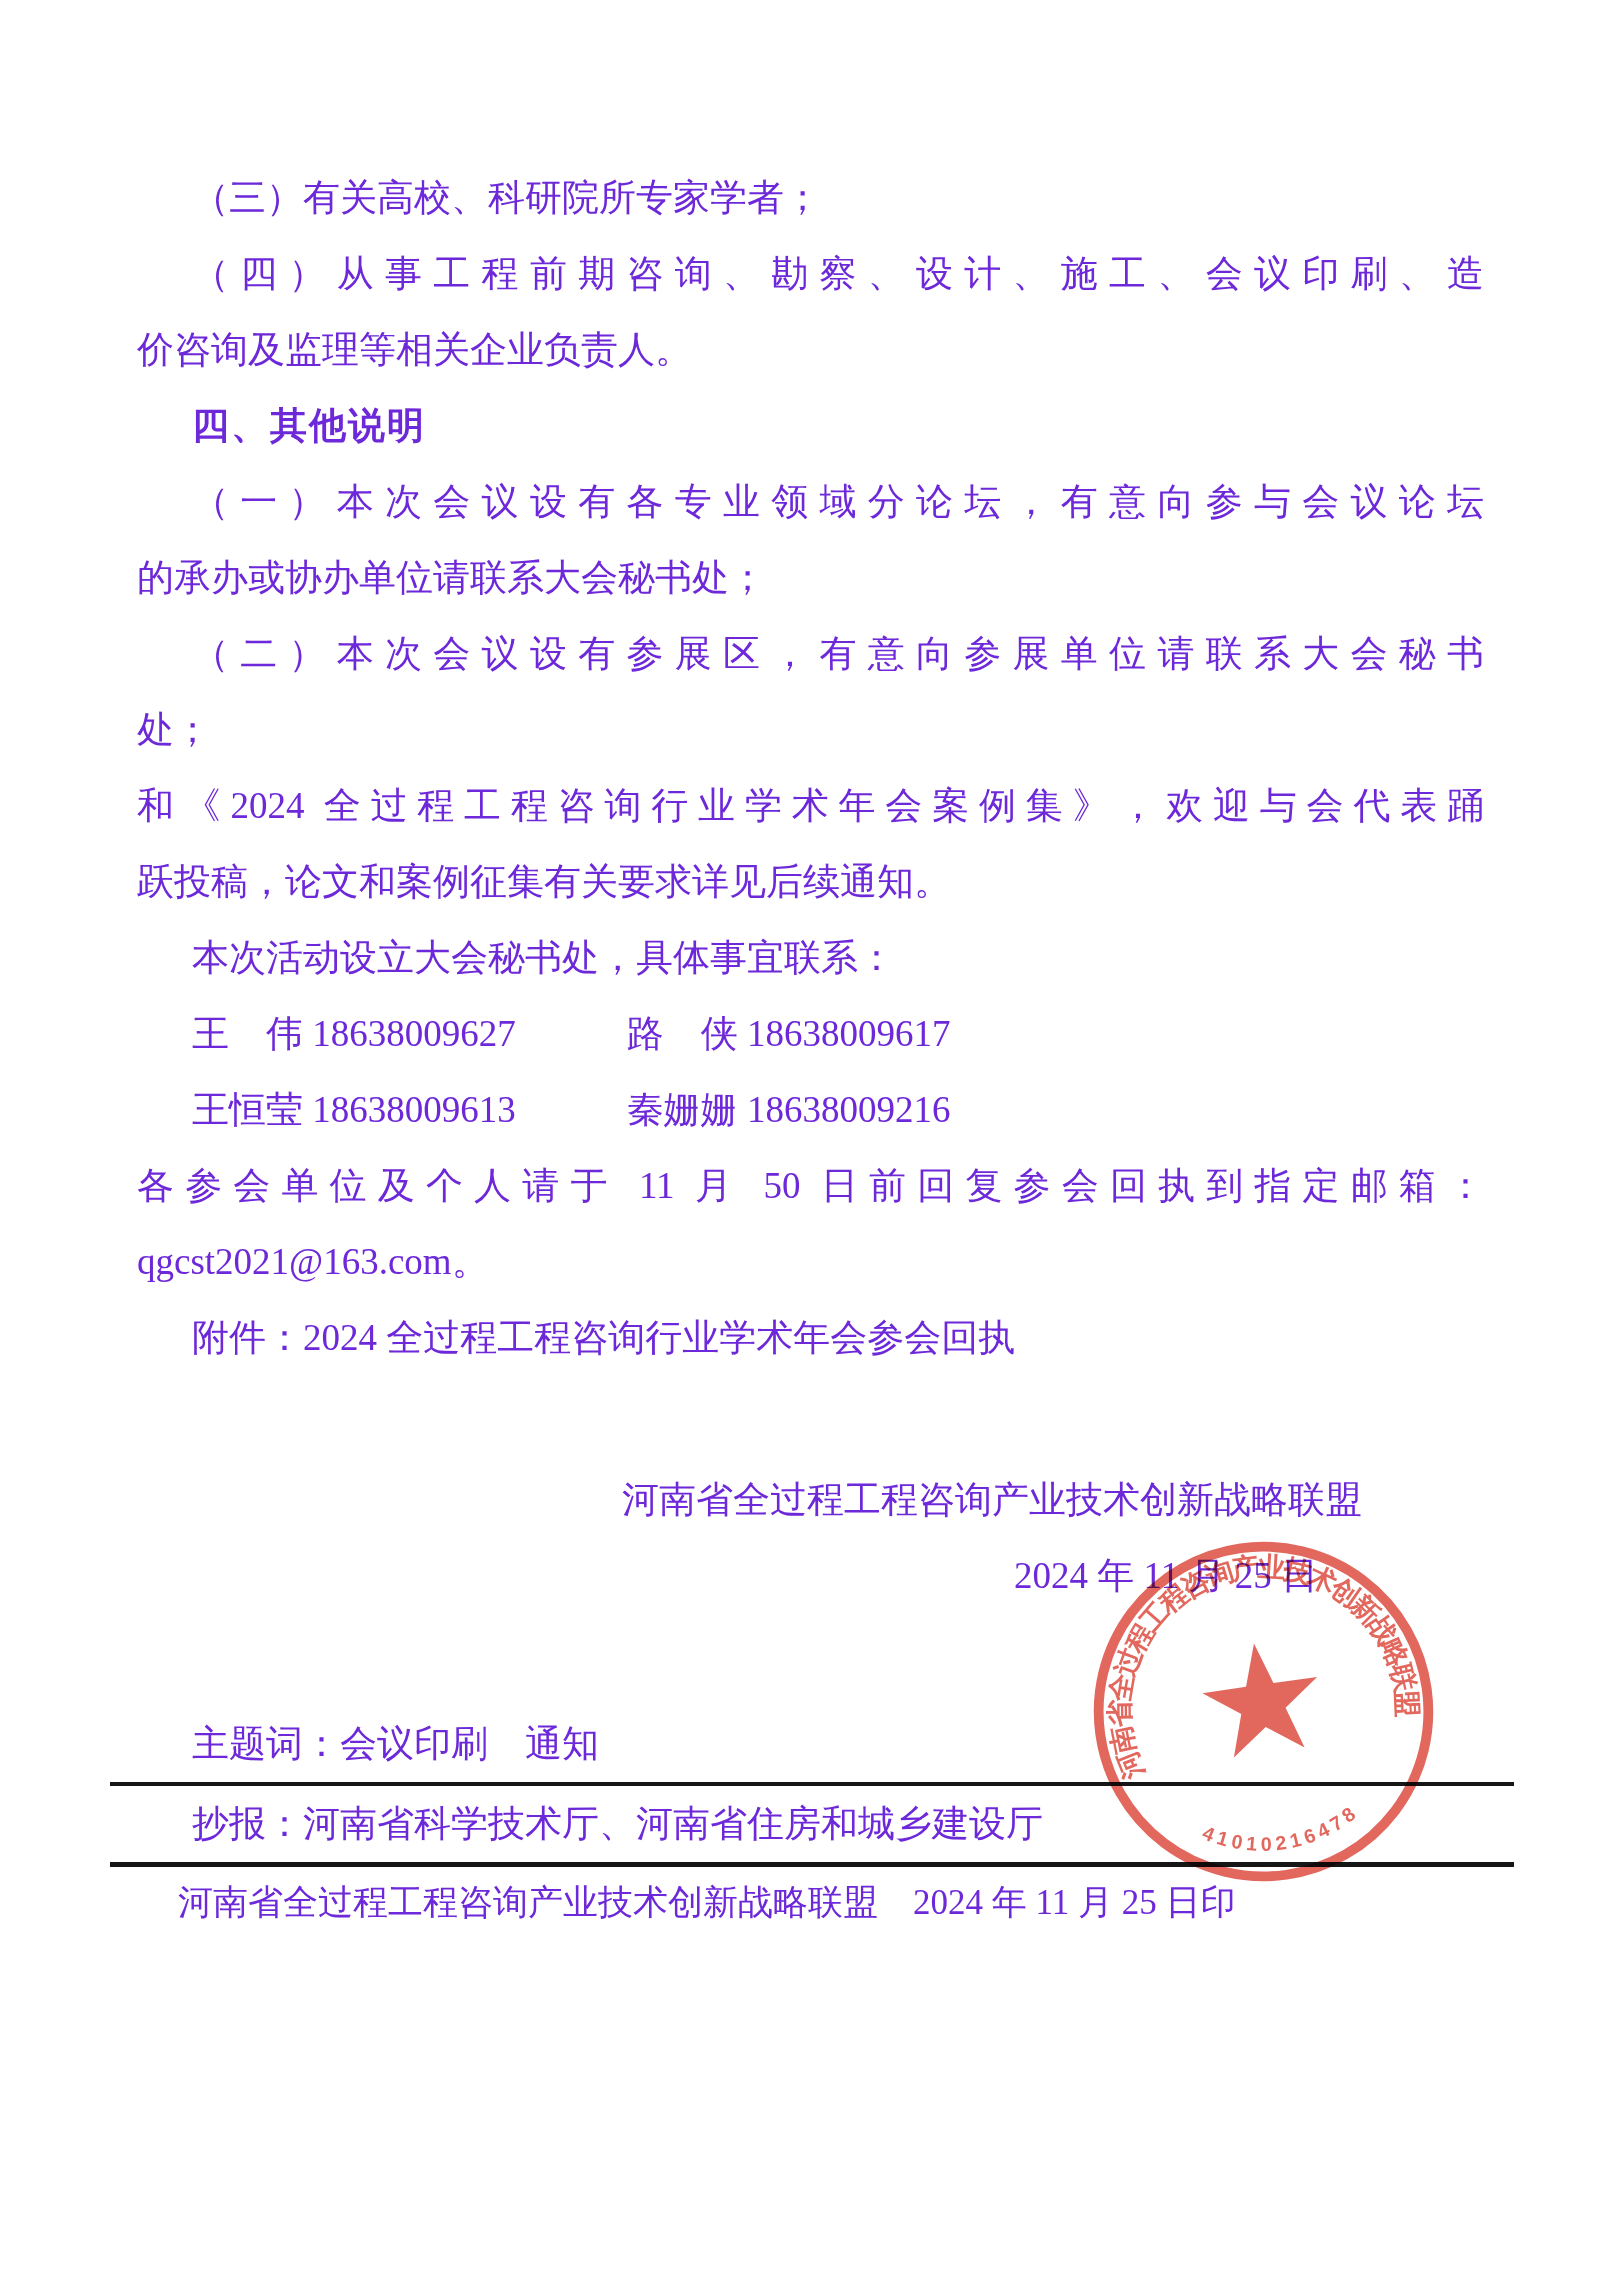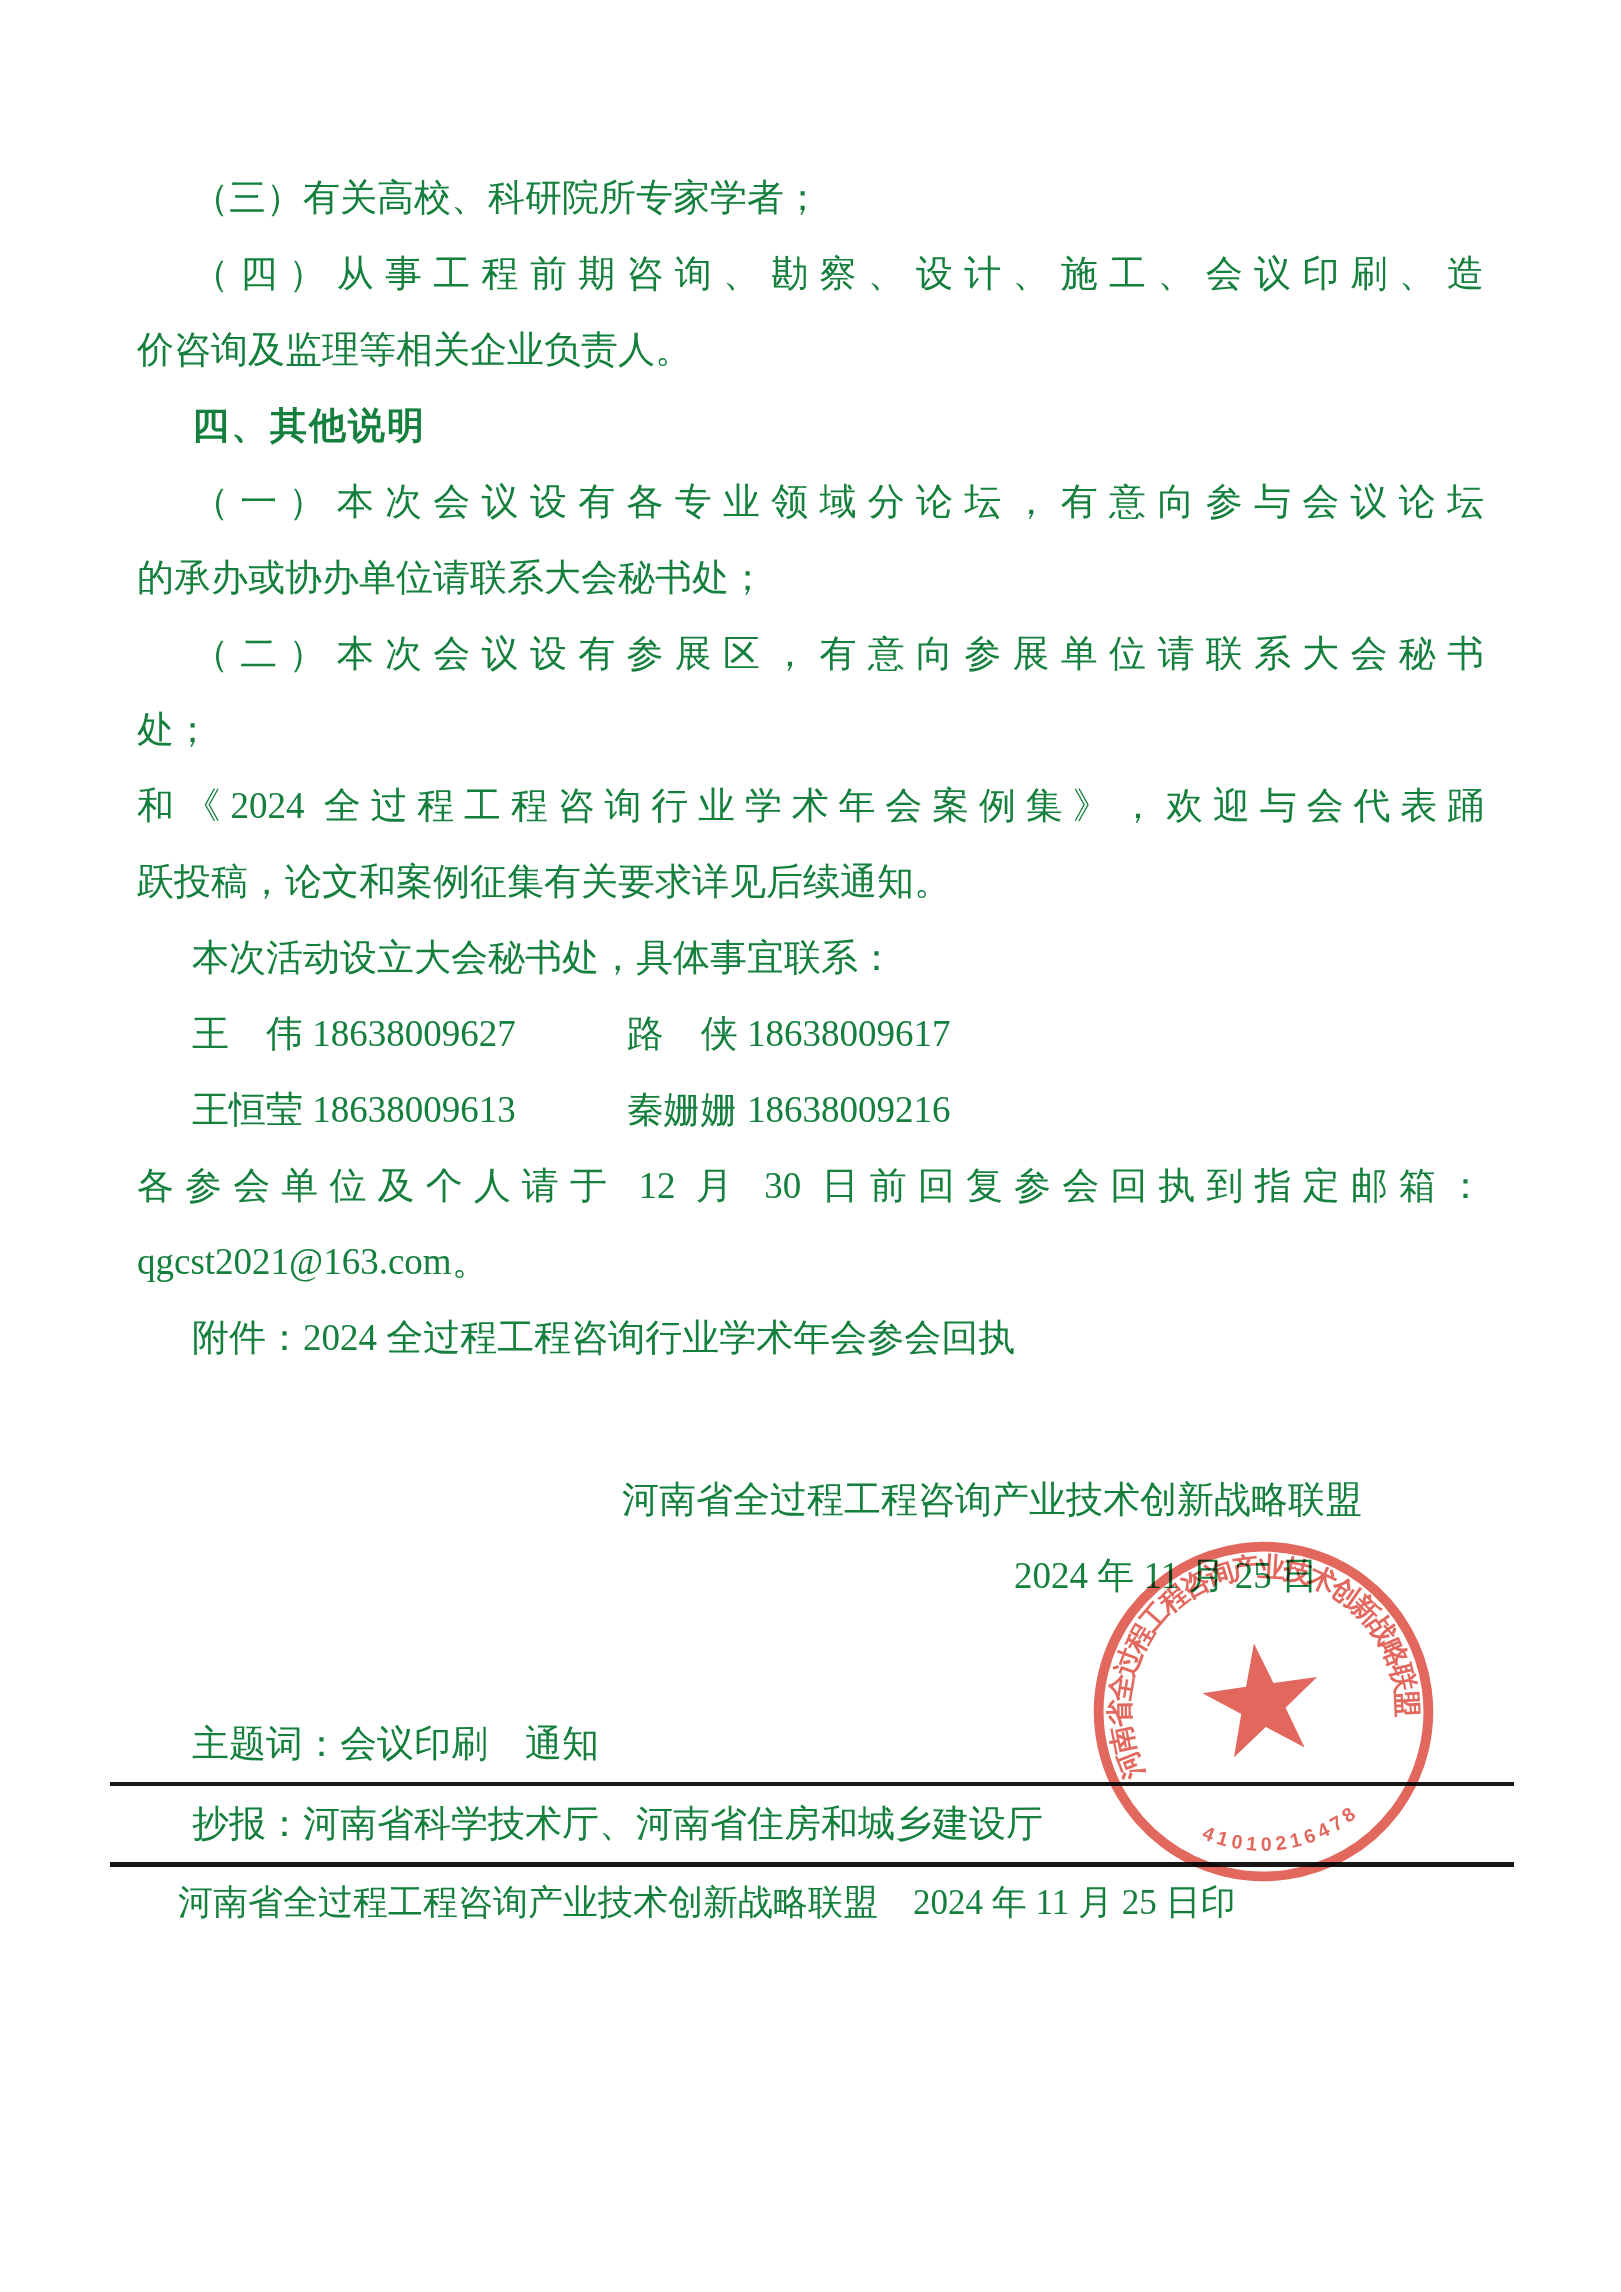--- a/index.html
+++ b/index.html
@@ -3,21 +3,21 @@
 <meta charset="utf-8">
 <style>
   html,body{margin:0;padding:0;background:#888;}
   .page{
     position:relative;
     width:1621px;height:2293px;
     margin:0 auto;
     background:#ffffff;
     overflow:hidden;
     font-family:"Liberation Serif","DejaVu Serif",serif;
-    color:#15803d;
+    color:#6d28d9;
   }
   .content{
     position:relative;
     padding:160px 137px 0 137px;
   }
   .content p{
     margin:0;
     font-size:37px;
     line-height:76px;
     white-space:pre-wrap;
@@ -87,21 +87,21 @@
     <p class="ind hd">四、其他说明</p>
     <p class="ind jf">（一）本次会议设有各专业领域分论坛，有意向参与会议论坛</p>
     <p>的承办或协办单位请联系大会秘书处；</p>
     <p class="ind jf">（二）本次会议设有参展区，有意向参展单位请联系大会秘书</p>
     <p>处；</p>
     <p class="jf">和《2024 全过程工程咨询行业学术年会案例集》，欢迎与会代表踊</p>
     <p>跃投稿，论文和案例征集有关要求详见后续通知。</p>
     <p class="ind">本次活动设立大会秘书处，具体事宜联系：</p>
     <p class="ind">王　伟 18638009627　　　路　侠 18638009617</p>
     <p class="ind">王恒莹 18638009613　　　秦姗姗 18638009216</p>
-    <p class="jf">各参会单位及个人请于 12 月 30 日前回复参会回执到指定邮箱：</p>
+    <p class="jf">各参会单位及个人请于 11 月 50 日前回复参会回执到指定邮箱：</p>
     <p>qgcst2021@163.com。</p>
     <p class="ind">附件：2024 全过程工程咨询行业学术年会参会回执</p>
 
     <div class="sig">
       <div class="sig-org">河南省全过程工程咨询产业技术创新战略联盟</div>
       <div class="sig-date">2024 年 11 月 25 日</div>
     </div>
 
     <div class="ft-subject">主题词：会议印刷　通知</div>
     <hr class="rule r1">

